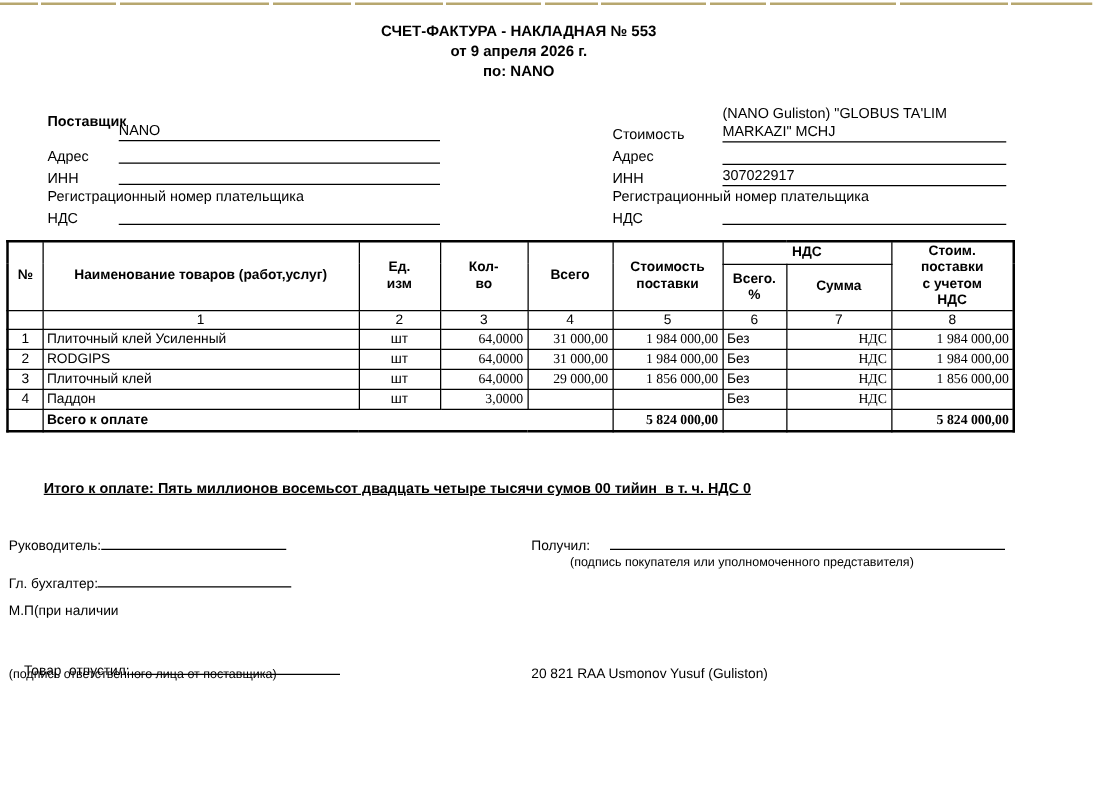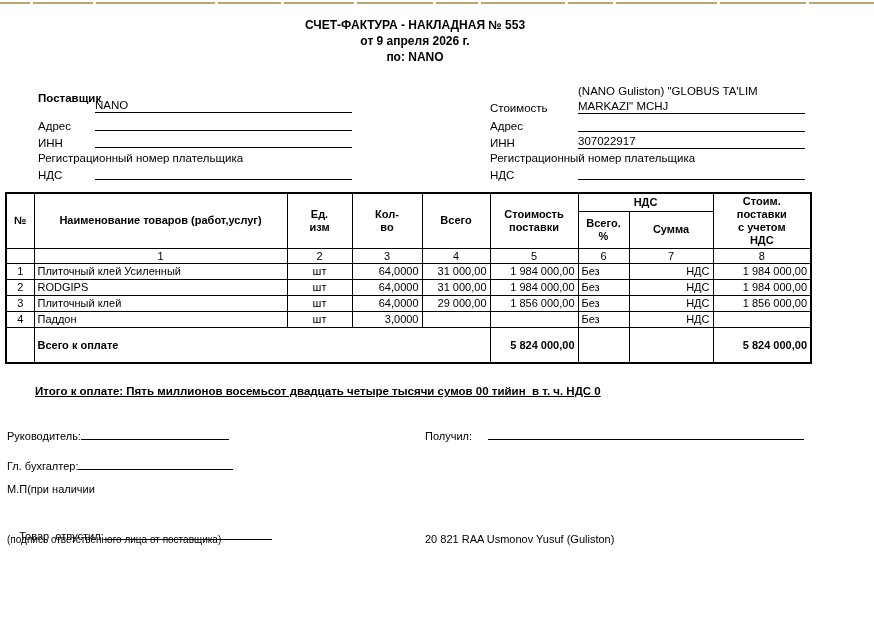--- a/index.html
+++ b/index.html
@@ -35,24 +35,24 @@
   table.inv { position:absolute; left:5px; top:192px; width:805px;
     border-collapse:collapse; table-layout:fixed; border:2px solid #000; }
   table.inv th, table.inv td { border:1px solid #000; padding:0 3px;
     overflow:hidden; font-size:11px; vertical-align:middle; }
   table.inv th { font-weight:bold; text-align:center; line-height:13px; white-space:pre-line; }
   tr.h1 { height:18px; }
   tr.h2 { height:37px; }
   tr.nums { height:15px; }
   tr.nums td { text-align:center; padding:0; }
   tr.datarow { height:16px; }
-  tr.totalrow { height:36px; }
+  tr.totalrow { height:18px; }
   .c { text-align:center; }
   .l { text-align:left; }
-  .r { text-align:right; }
+  .r { text-align:right;font-family:Liberation Serif, serif; }
   .b { font-weight:bold; }
 
   .summary-line { position:absolute; left:35px; top:385px; font-weight:bold;
     font-size:11.5px; white-space:pre;text-decoration:underline; }
 
   .uline { display:inline-block; border-bottom:1px solid #000; height:12px;
     vertical-align:baseline; }
   .cap { font-size:10px; }
   .ws-pre { white-space:pre; }
 </style>
@@ -193,20 +193,21 @@
 
   <div class="summary-line">Итого к оплате: Пять миллионов восемьсот двадцать четыре тысячи сумов 00 тийин  в т. ч. НДС 0</div>
 
   <div class="abs" style="left:7px; top:428px;">
     <span>Руководитель:</span><span class="uline" style="width:148px;"></span>
   </div>
 
   <div class="abs" style="left:425px; top:428px;">
     <span style="display:inline-block; width:63px;">Получил:</span><span class="uline" style="width:316px;"></span>
   </div>
+  <div class="abs cap" style="left:456px; top:445px;">(подпись покупателя или уполномоченного представителя)</div>
 
   <div class="abs" style="left:7px; top:458px;">
     <span>Гл. бухгалтер:</span><span class="uline" style="width:155px;"></span>
   </div>
 
   <div class="abs" style="left:7px; top:483px; width:153px; white-space:nowrap; overflow:hidden;">М.П(при наличии</div>
 
   <div class="abs ws-pre" style="left:7px; top:516px;text-align:right;">
     <span>Товар  отпустил:</span><span class="uline" style="width:168px;"></span>
   </div>

